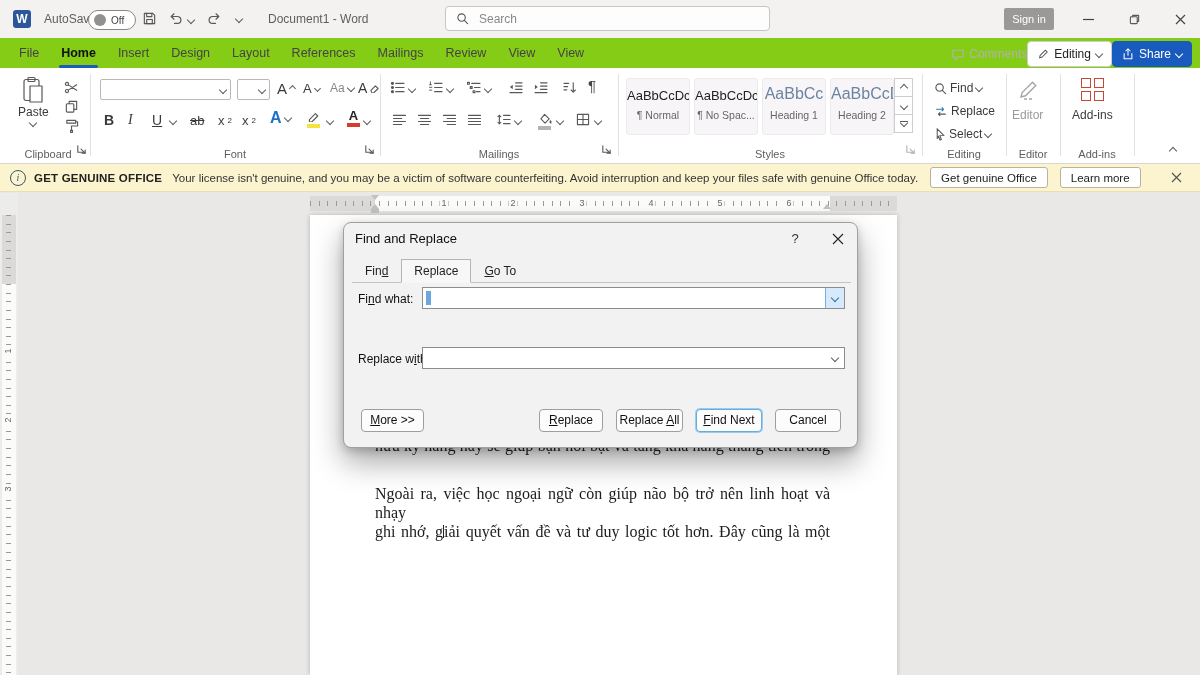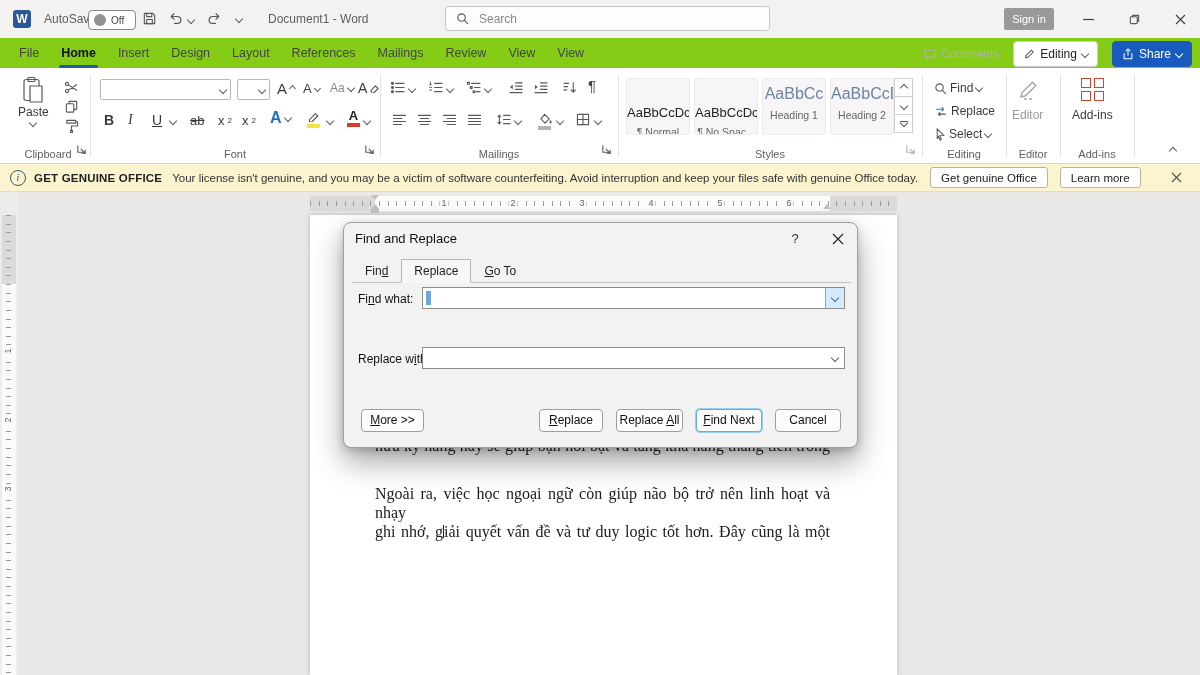--- a/index.html
+++ b/index.html
@@ -9,49 +9,49 @@
   .ic{stroke:#5a5856;fill:none;stroke-width:1.2;stroke-linecap:round;stroke-linejoin:round}
   .chev{display:inline-block;width:5px;height:5px;border-right:1.3px solid #5f5d5b;border-bottom:1.3px solid #5f5d5b;transform:rotate(45deg);vertical-align:2px}
   .chev.up{transform:rotate(-135deg);vertical-align:-2px}
   .chev.blue{border-color:#2f6faf}
   .chev.white{border-color:#fff}
   
   #titlebar{left:0;top:0;width:1200px;height:38px;background:#f3f2f1}
   .wlogo{left:13px;top:10px;width:18px;height:18px;background:#2b579a;border-radius:3px;color:#fff;
          font-size:12px;font-weight:bold;text-align:center;line-height:18px}
   .tb-txt{font-size:12px;color:#605e5c}
-  .toggle{left:88px;top:10px;width:46px;height:18px;border:1px solid #8a8886;border-radius:4px;background:#fff;display:flex;align-items:center}
+  .toggle{left:88px;top:10px;width:46px;height:18px;border:1px solid #8a8886;border-radius:10px;background:#fff;display:flex;align-items:center}
   .knob{width:12px;height:12px;border-radius:50%;background:#919190;margin-left:2px}
   .toggle span{font-size:10px;color:#444;margin-left:5px}
   .qat{color:#555;cursor:default}
   #searchbox{left:445px;top:6px;width:325px;height:25px;background:#fdfdfd;border:1px solid #c8c6c4;border-radius:4px;display:flex;align-items:center;padding-left:10px;box-sizing:border-box}
   #searchbox input{border:none;outline:none;background:transparent;font-size:12px;width:260px;margin-left:8px;color:#333}
   #searchbox input::placeholder{color:#8a8886}
   #signin{left:1004px;top:8px;width:50px;height:22px;background:#9b9998;color:#fff;font-size:11px;border:none;border-radius:2px}
   .winbtn{top:0;width:44px;height:38px;display:flex;align-items:center;justify-content:center}
   
   #tabrow{left:0;top:38px;width:1200px;height:30px;background:#84cc16;display:flex;align-items:center}
   .rtab{font-size:12.5px;color:#444;padding:6px 11px;position:relative}
   .rtab.active{color:#111;font-weight:bold}
   .rtab.active::after{content:"";position:absolute;left:9px;right:9px;bottom:-2px;height:3px;border-radius:2px;background:#185abd}
-  #tr-right{position:absolute;right:8px;top:41px;display:flex;align-items:center;gap:14px}
+  #tr-right{position:absolute;right:8px;top:41px;display:flex;align-items:center;gap:0}
   .comments{display:flex;align-items:center;gap:4px;font-size:12px;color:#b3b1af}
   .pillbtn{display:flex;align-items:center;gap:5px;font-size:12px;height:24px;padding:0 9px;border-radius:4px;border:1px solid #d0cecc;background:#fff;color:#222}
   .sharebtn{background:#185abd;border:1px solid #185abd;color:#fff}
   
   #ribbon{left:0;top:68px;width:1200px;height:95px;background:#fff;border-bottom:1px solid #d8d6d4}
   .vsep{position:absolute;top:6px;height:82px;width:1px;background:#e3e1df}
   .glabel{position:absolute;bottom:3px;font-size:11px;color:#605e5c;text-align:center;width:90px;transform:translateX(-50%)}
   .launcher{position:absolute;bottom:4px}
   .rbtn{position:absolute;display:flex;align-items:center;gap:3px;font-size:12px;color:#3a3a3a;height:20px}
   .combo{position:absolute;height:21px;background:#fff;border:1px solid #bbb9b7;border-radius:2px;box-sizing:border-box}
   .combo .chev{position:absolute;right:4px;top:7px}
   .combo input{border:none;outline:none;width:80%;height:100%;font-size:11px;padding:0 3px;background:transparent}
   .stylecard{position:absolute;top:10px;width:62px;height:55px;background:#f7f5f8;border:1px solid #eceaed;border-radius:3px;text-align:center;overflow:hidden}
-  .stylecard .sample{display:block;margin-top:26px;font-size:13px;color:#222;white-space:nowrap}
+  .stylecard .sample{display:block;margin-top:9px;font-size:13px;color:#222;white-space:nowrap}
   .stylecard .sample.hd{font-size:16px;color:#6c84a0;margin-top:6px}
   .stylecard .sname{display:block;margin-top:6px;font-size:10.5px;color:#666;white-space:nowrap}
   .scrollbtn{position:absolute;left:894px;width:17px;height:17px;background:#fff;border:1px solid #d0cecc;display:flex;align-items:center;justify-content:center}
   .yellowbar{display:block;width:13px;height:4px;margin-top:-2px}
   
   #banner{left:0;top:164px;width:1200px;height:28px;background:#fcf4cf;border-bottom:1px solid #e8dfb5;display:flex;align-items:center;box-sizing:border-box}
   .info-ic{width:14px;height:14px;border:1.4px solid #33586f;border-radius:50%;color:#33586f;font-size:10px;line-height:14px;text-align:center;font-family:"Liberation Serif",serif;font-style:italic;margin:0 8px 0 10px}
   #banner b{font-size:11.5px;color:#222;letter-spacing:.2px}
   #banner .msg{font-size:11.5px;color:#333;margin-left:10px}
   .bbtn{height:21px;background:#fff;border:1px solid #b9b2a0;border-radius:3px;font-size:11.5px;color:#222;padding:0 10px;margin-left:12px}

